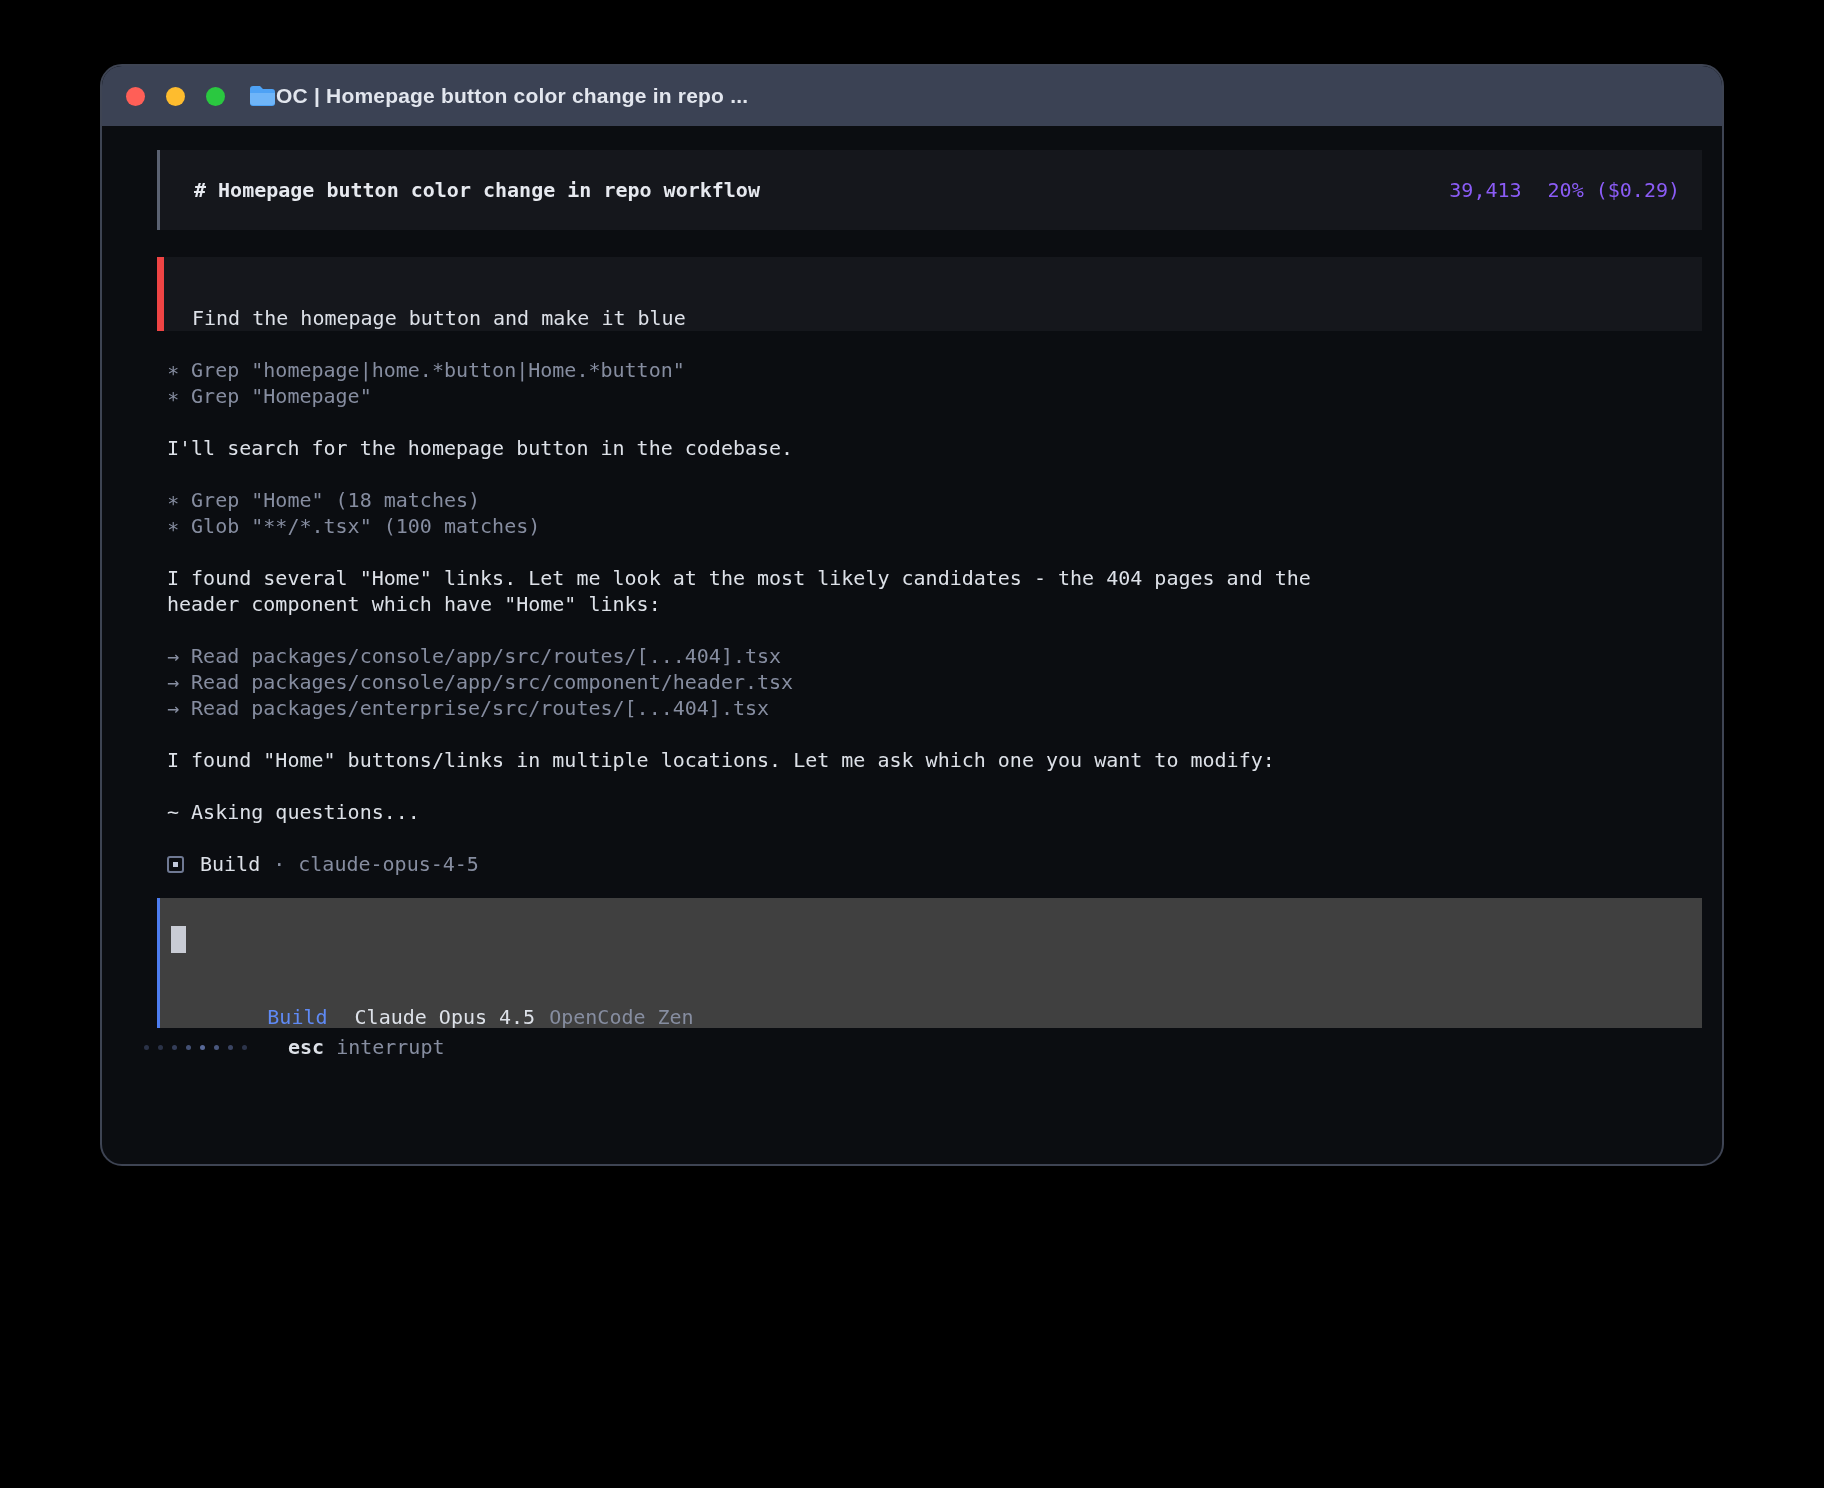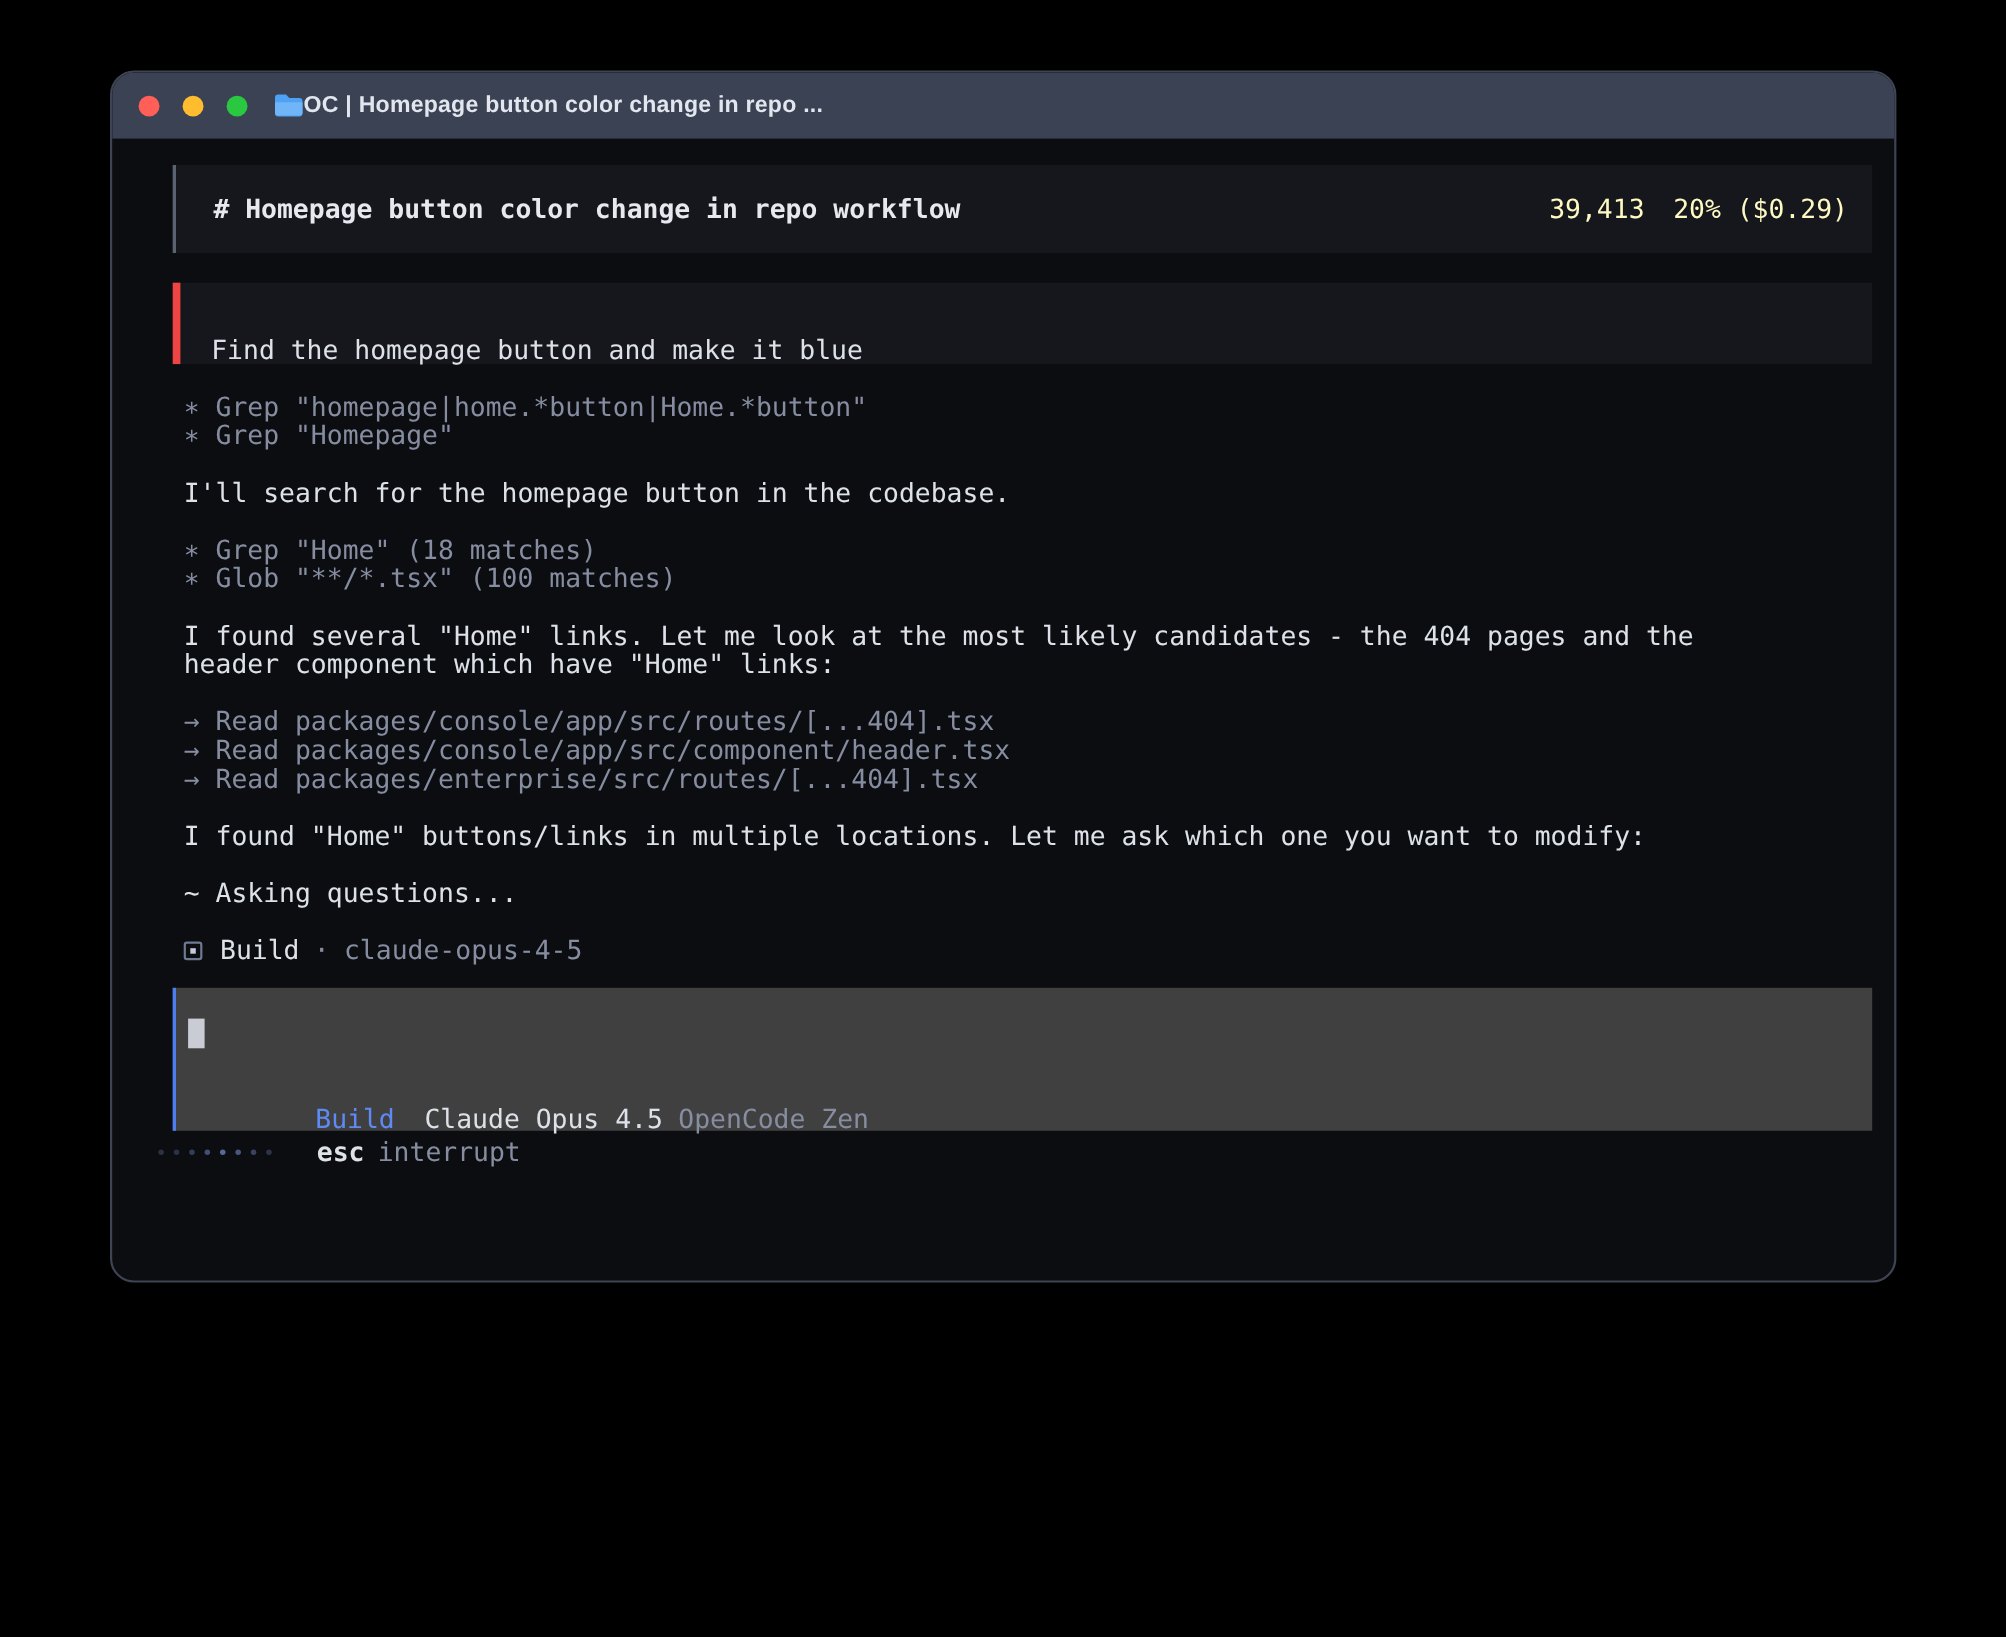--- a/index.html
+++ b/index.html
@@ -43,40 +43,40 @@
     color:#e2e6ee; letter-spacing:0.2px;
     white-space:nowrap;
   }
 
   
   .term {
     position:relative;
     height:1040px;
     box-sizing:border-box;
     padding:24px 20px 0 55px;
-    font-size:24px; line-height:26px;
+    font-size:20px; line-height:26px;
     color:#dde1e8;
   }
   .fg   { color:#dde1e8; }
   .dim  { color:#868da0; }
   .blue { color:#5f8af5; }
   b.key { color:#dde1e8; font-weight:bold; }
 
   
   .session-header {
     height:80px;
     background:#15171c;
     border-left:3px solid #5b6272;
     box-sizing:border-box;
     display:flex; align-items:center; justify-content:space-between;
     padding:0 22px 0 34px;
     margin-bottom:27px;
   }
   .sh-title { font-weight:bold; color:#e6e9ef; white-space:pre; }
-  .sh-stats { color:#fef9c3; white-space:pre; }
+  .sh-stats { color:#8b5cf6; white-space:pre; }
   .sh-stats .gap { display:inline-block; width:26px; }
 
   
   .user-block {
     height:74px;
     background:#15171c;
     border-left:7px solid #ef4444;
     box-sizing:border-box;
     display:flex; align-items:flex-end;
     padding-left:18px;

